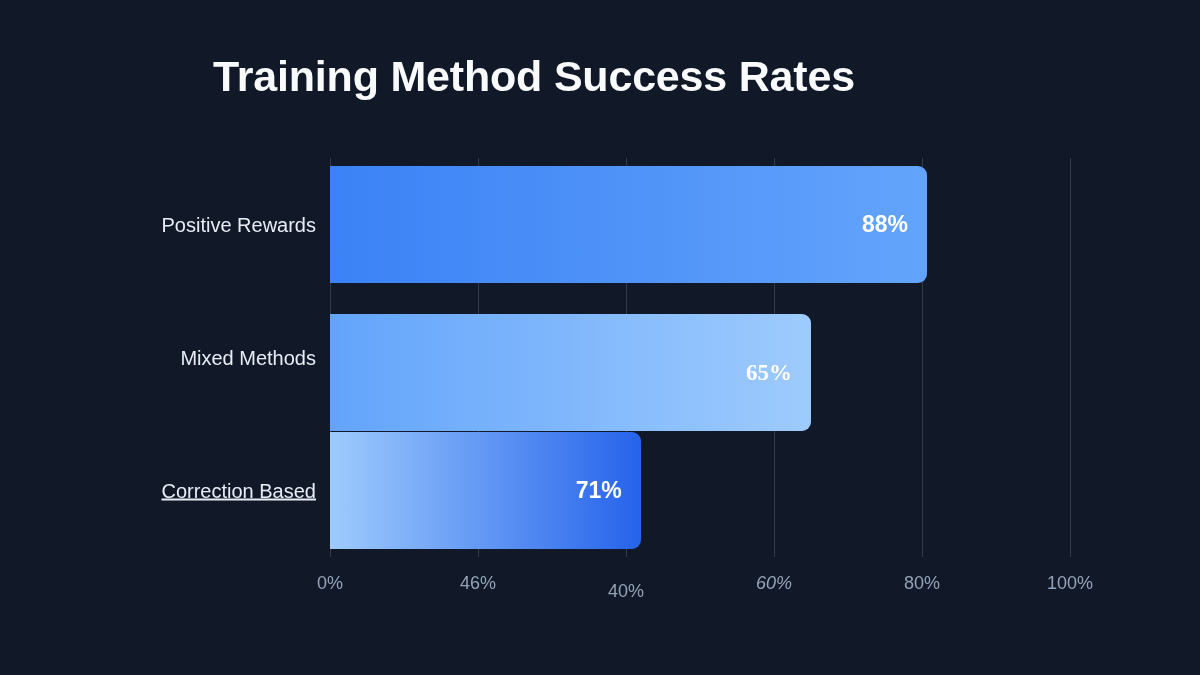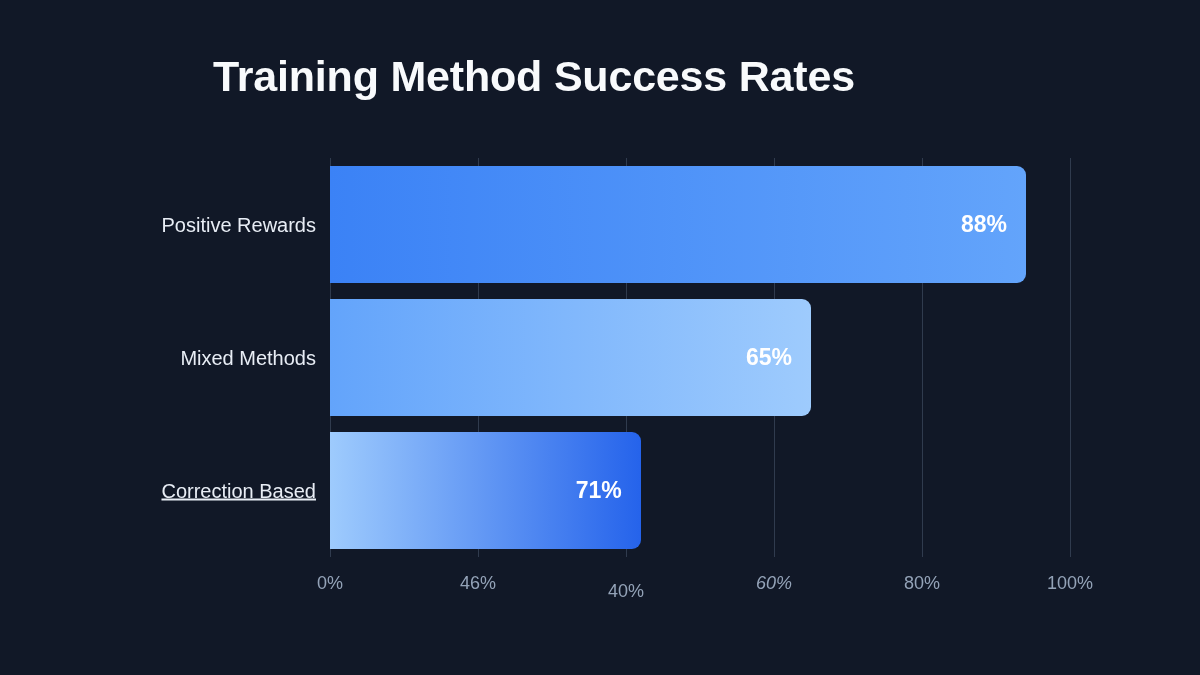--- a/index.html
+++ b/index.html
@@ -138,25 +138,25 @@
     <div class="gridlines">
         <div class="gridline" style="left: 0px;"></div>
         <div class="gridline" style="left: 148px;"></div>
         <div class="gridline" style="left: 296px;"></div>
         <div class="gridline" style="left: 444px;"></div>
         <div class="gridline" style="left: 592px;"></div>
         <div class="gridline" style="left: 740px;"></div>
       </div>
     <div class="bars-layer">
         <div class="bar-row" style="top: 8px; height: 117px;">
-          <div class="bar" style="width: 696px; background: linear-gradient(to right, rgb(59, 130, 246) 0%, rgb(99, 164, 251) 100%);">
+          <div class="bar" style="width: 597px; background: linear-gradient(to right, rgb(59, 130, 246) 0%, rgb(99, 164, 251) 100%);">
             <span class="bar-value">88%</span>
           </div>
         </div>
-        <div class="bar-row" style="top: 141px; height: 117px;">
+        <div class="bar-row" style="top: 156px; height: 117px; font-family: Liberation Serif, serif;">
           <div class="bar" style="width: 481px; background: linear-gradient(to right, rgb(99, 164, 251) 0%, rgb(158, 203, 253) 100%);">
             <span class="bar-value">65%</span>
           </div>
         </div>
         <div class="bar-row" style="top: 274px; height: 117px;">
           <div class="bar" style="width: 310.8px; background: linear-gradient(to right, rgb(158, 203, 253) 0%, rgb(37, 99, 235) 100%);">
             <span class="bar-value">71%</span>
           </div>
         </div>
       </div>

